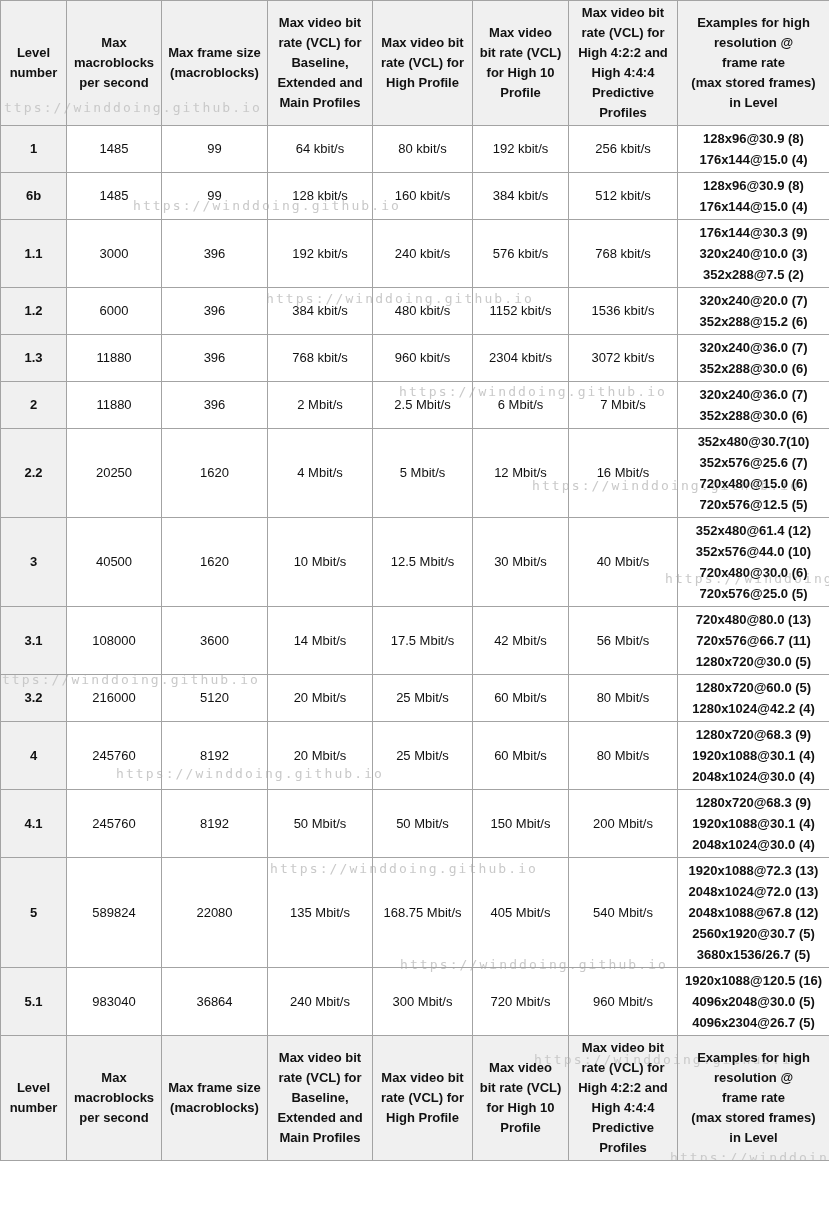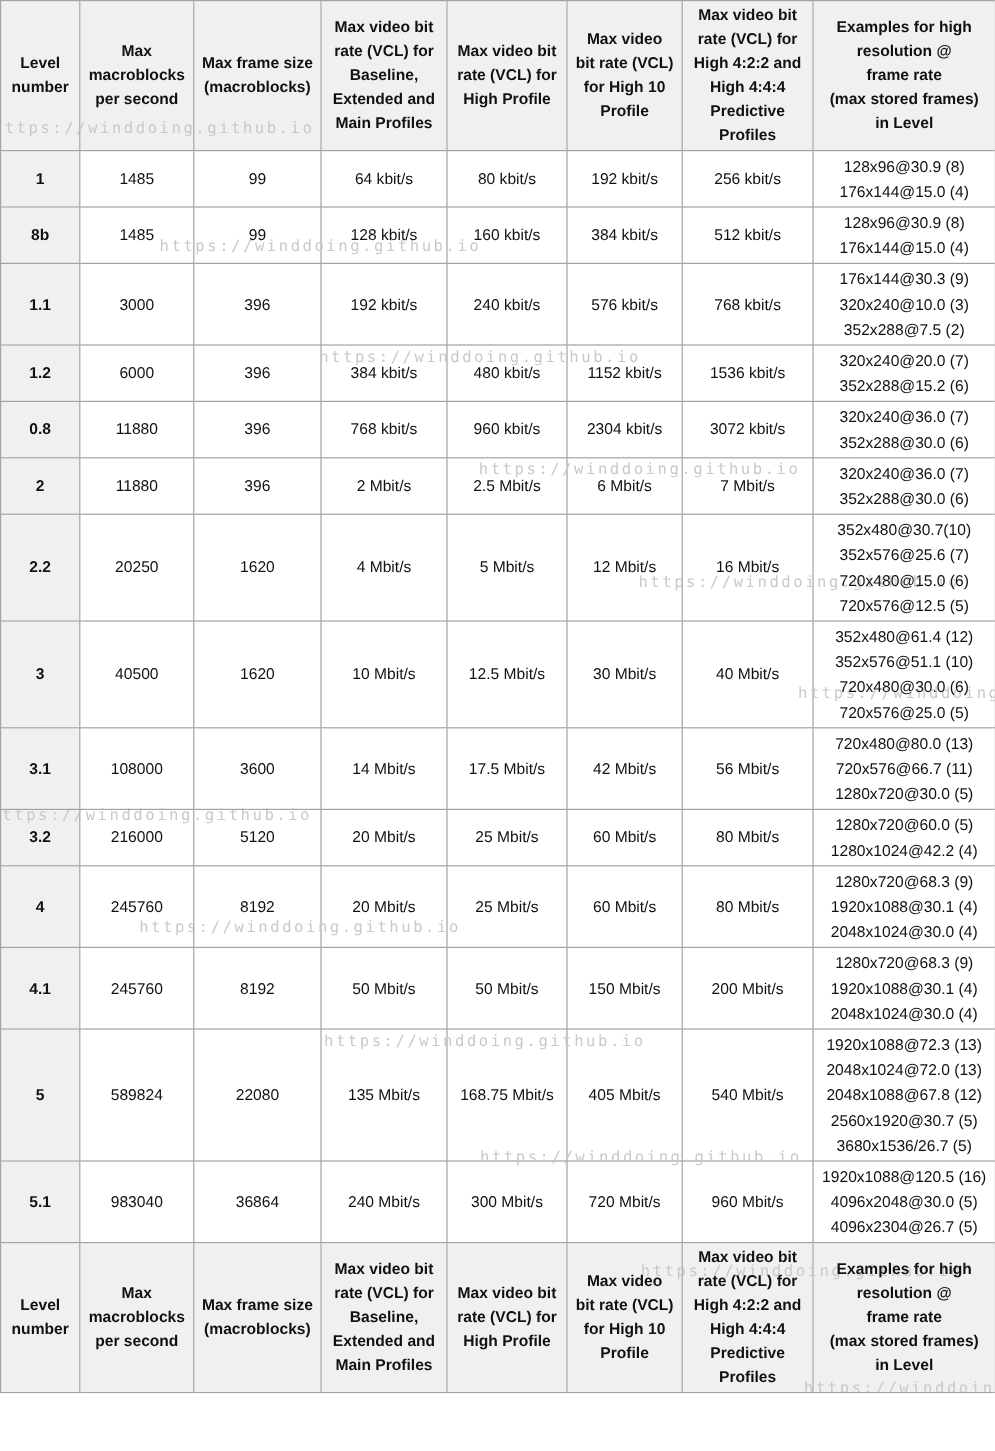--- a/index.html
+++ b/index.html
@@ -23,21 +23,21 @@
   table.levels th {
     background: #f0f0f0;
     font-weight: bold;
     white-space: pre-line;
     font-size: 13px;
   }
   td.level-cell {
     background: #f0f0f0;
     font-weight: bold;
   }
-  td.examples-cell div { line-height: 21px; }
+  td.examples-cell div { line-height: 21px; font-weight: bold; }
   .watermark {
     position: absolute;
     font-family: "DejaVu Sans Mono", monospace;
     font-size: 13px;
     letter-spacing: 2.1px;
     color: #c9c9c9;
     white-space: nowrap;
     mix-blend-mode: darken;
     pointer-events: none;
     z-index: 5;
@@ -101,21 +101,21 @@
           <td>64 kbit/s</td>
           <td>80 kbit/s</td>
           <td>192 kbit/s</td>
           <td>256 kbit/s</td>
           <td class="examples-cell">
             <div>128x96@30.9 (8)</div>
             <div>176x144@15.0 (4)</div>
           </td>
         </tr>
         <tr>
-          <td class="level-cell">8b</td>
+          <td class="level-cell">6b</td>
           <td>1485</td>
           <td>99</td>
           <td>128 kbit/s</td>
           <td>160 kbit/s</td>
           <td>384 kbit/s</td>
           <td>512 kbit/s</td>
           <td class="examples-cell">
             <div>128x96@30.9 (8)</div>
             <div>176x144@15.0 (4)</div>
           </td>
@@ -141,21 +141,21 @@
           <td>384 kbit/s</td>
           <td>480 kbit/s</td>
           <td>1152 kbit/s</td>
           <td>1536 kbit/s</td>
           <td class="examples-cell">
             <div>320x240@20.0 (7)</div>
             <div>352x288@15.2 (6)</div>
           </td>
         </tr>
         <tr>
-          <td class="level-cell">0.8</td>
+          <td class="level-cell">1.3</td>
           <td>11880</td>
           <td>396</td>
           <td>768 kbit/s</td>
           <td>960 kbit/s</td>
           <td>2304 kbit/s</td>
           <td>3072 kbit/s</td>
           <td class="examples-cell">
             <div>320x240@36.0 (7)</div>
             <div>352x288@30.0 (6)</div>
           </td>
@@ -191,21 +191,21 @@
         <tr>
           <td class="level-cell">3</td>
           <td>40500</td>
           <td>1620</td>
           <td>10 Mbit/s</td>
           <td>12.5 Mbit/s</td>
           <td>30 Mbit/s</td>
           <td>40 Mbit/s</td>
           <td class="examples-cell">
             <div>352x480@61.4 (12)</div>
-            <div>352x576@51.1 (10)</div>
+            <div>352x576@44.0 (10)</div>
             <div>720x480@30.0 (6)</div>
             <div>720x576@25.0 (5)</div>
           </td>
         </tr>
         <tr>
           <td class="level-cell">3.1</td>
           <td>108000</td>
           <td>3600</td>
           <td>14 Mbit/s</td>
           <td>17.5 Mbit/s</td>

